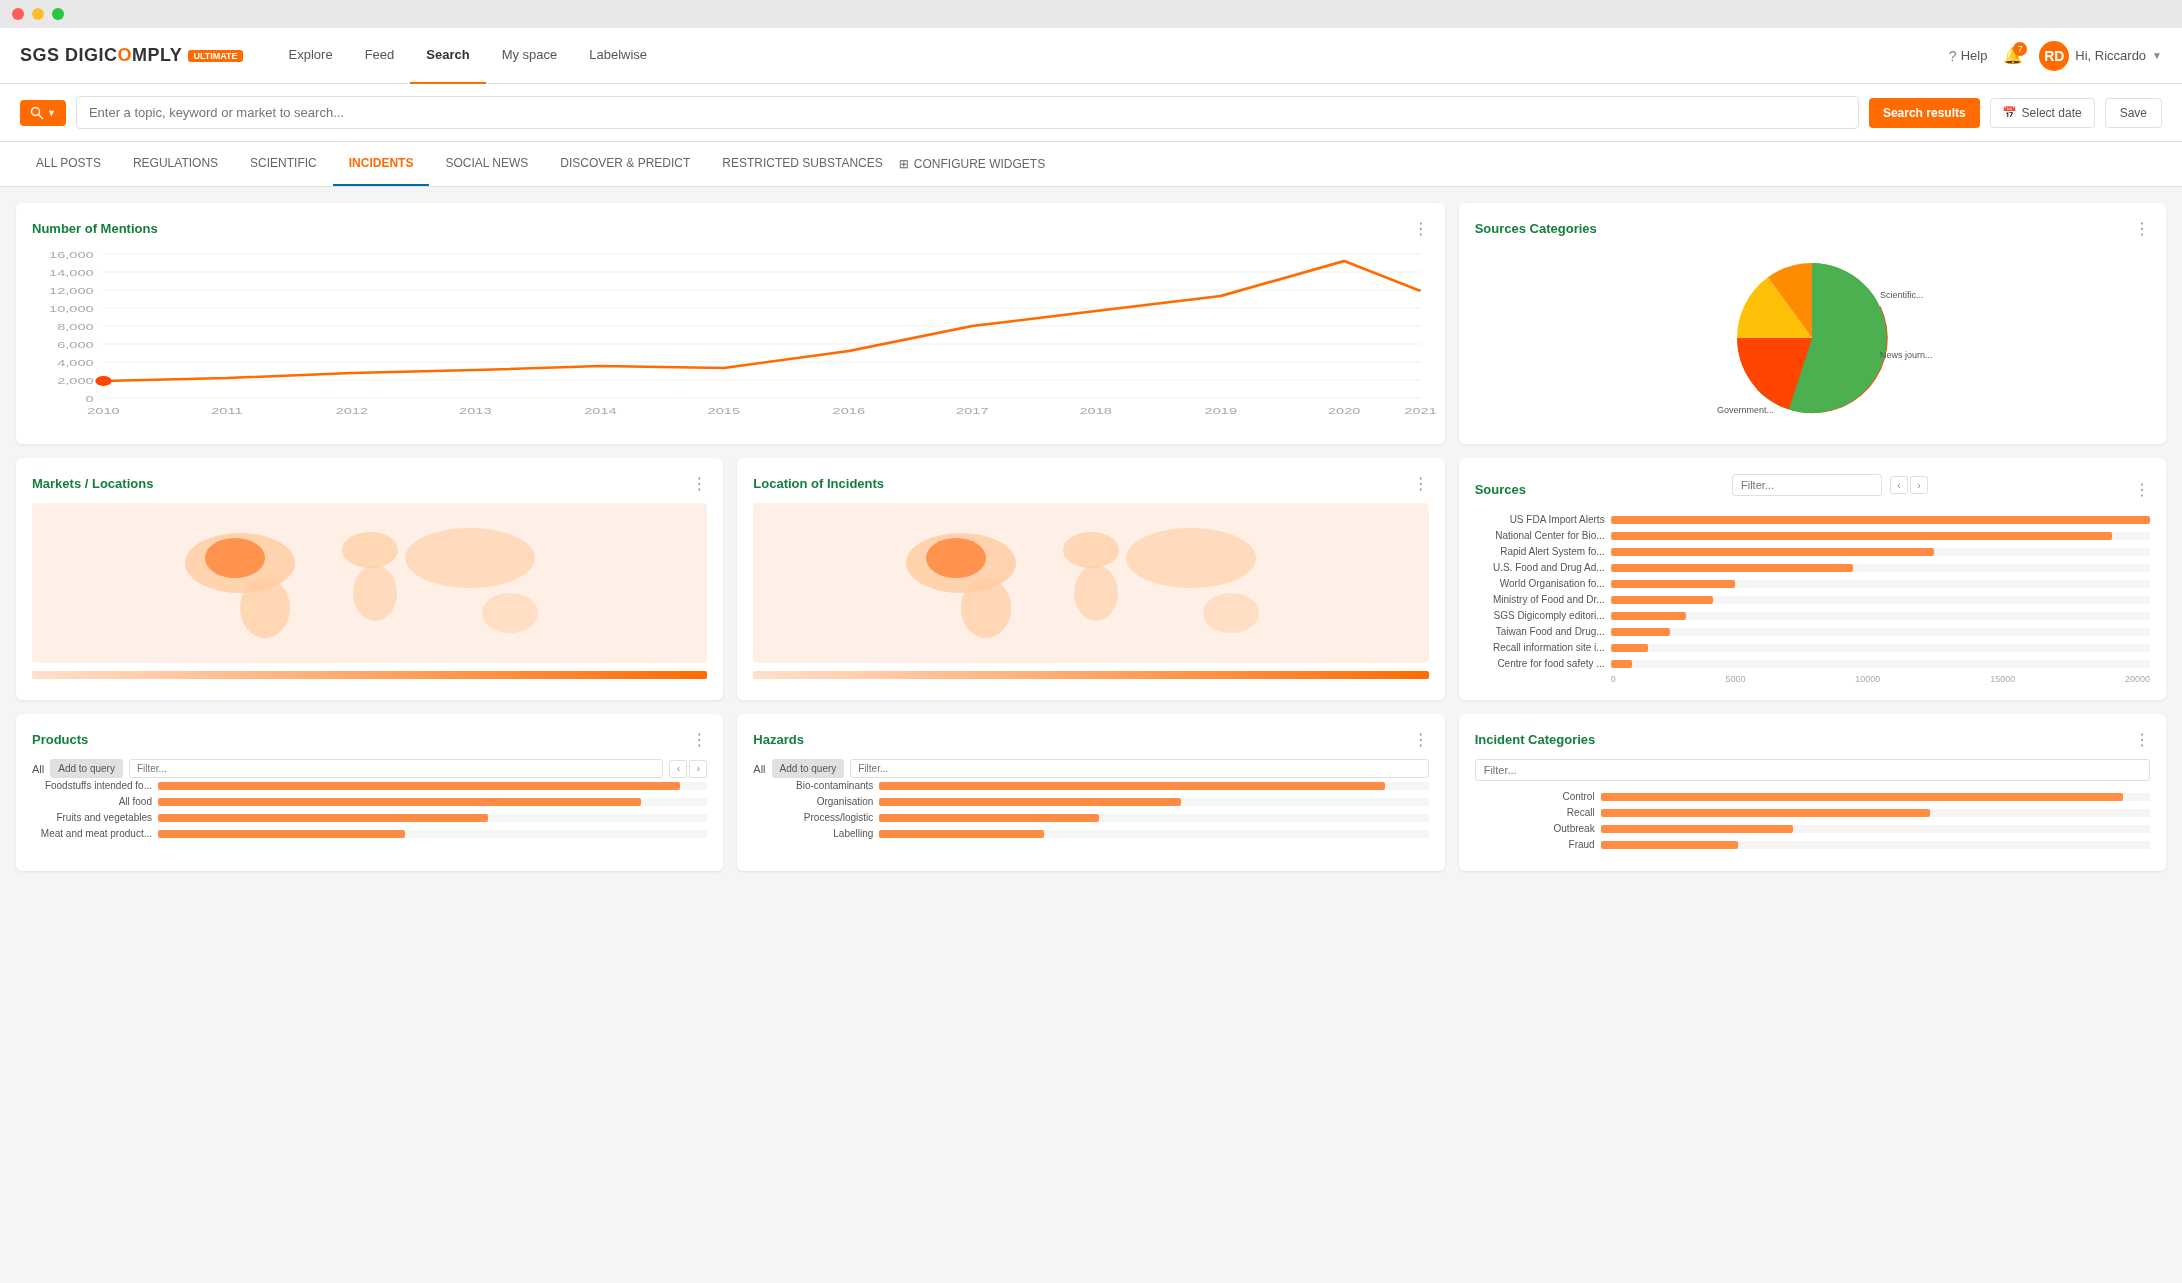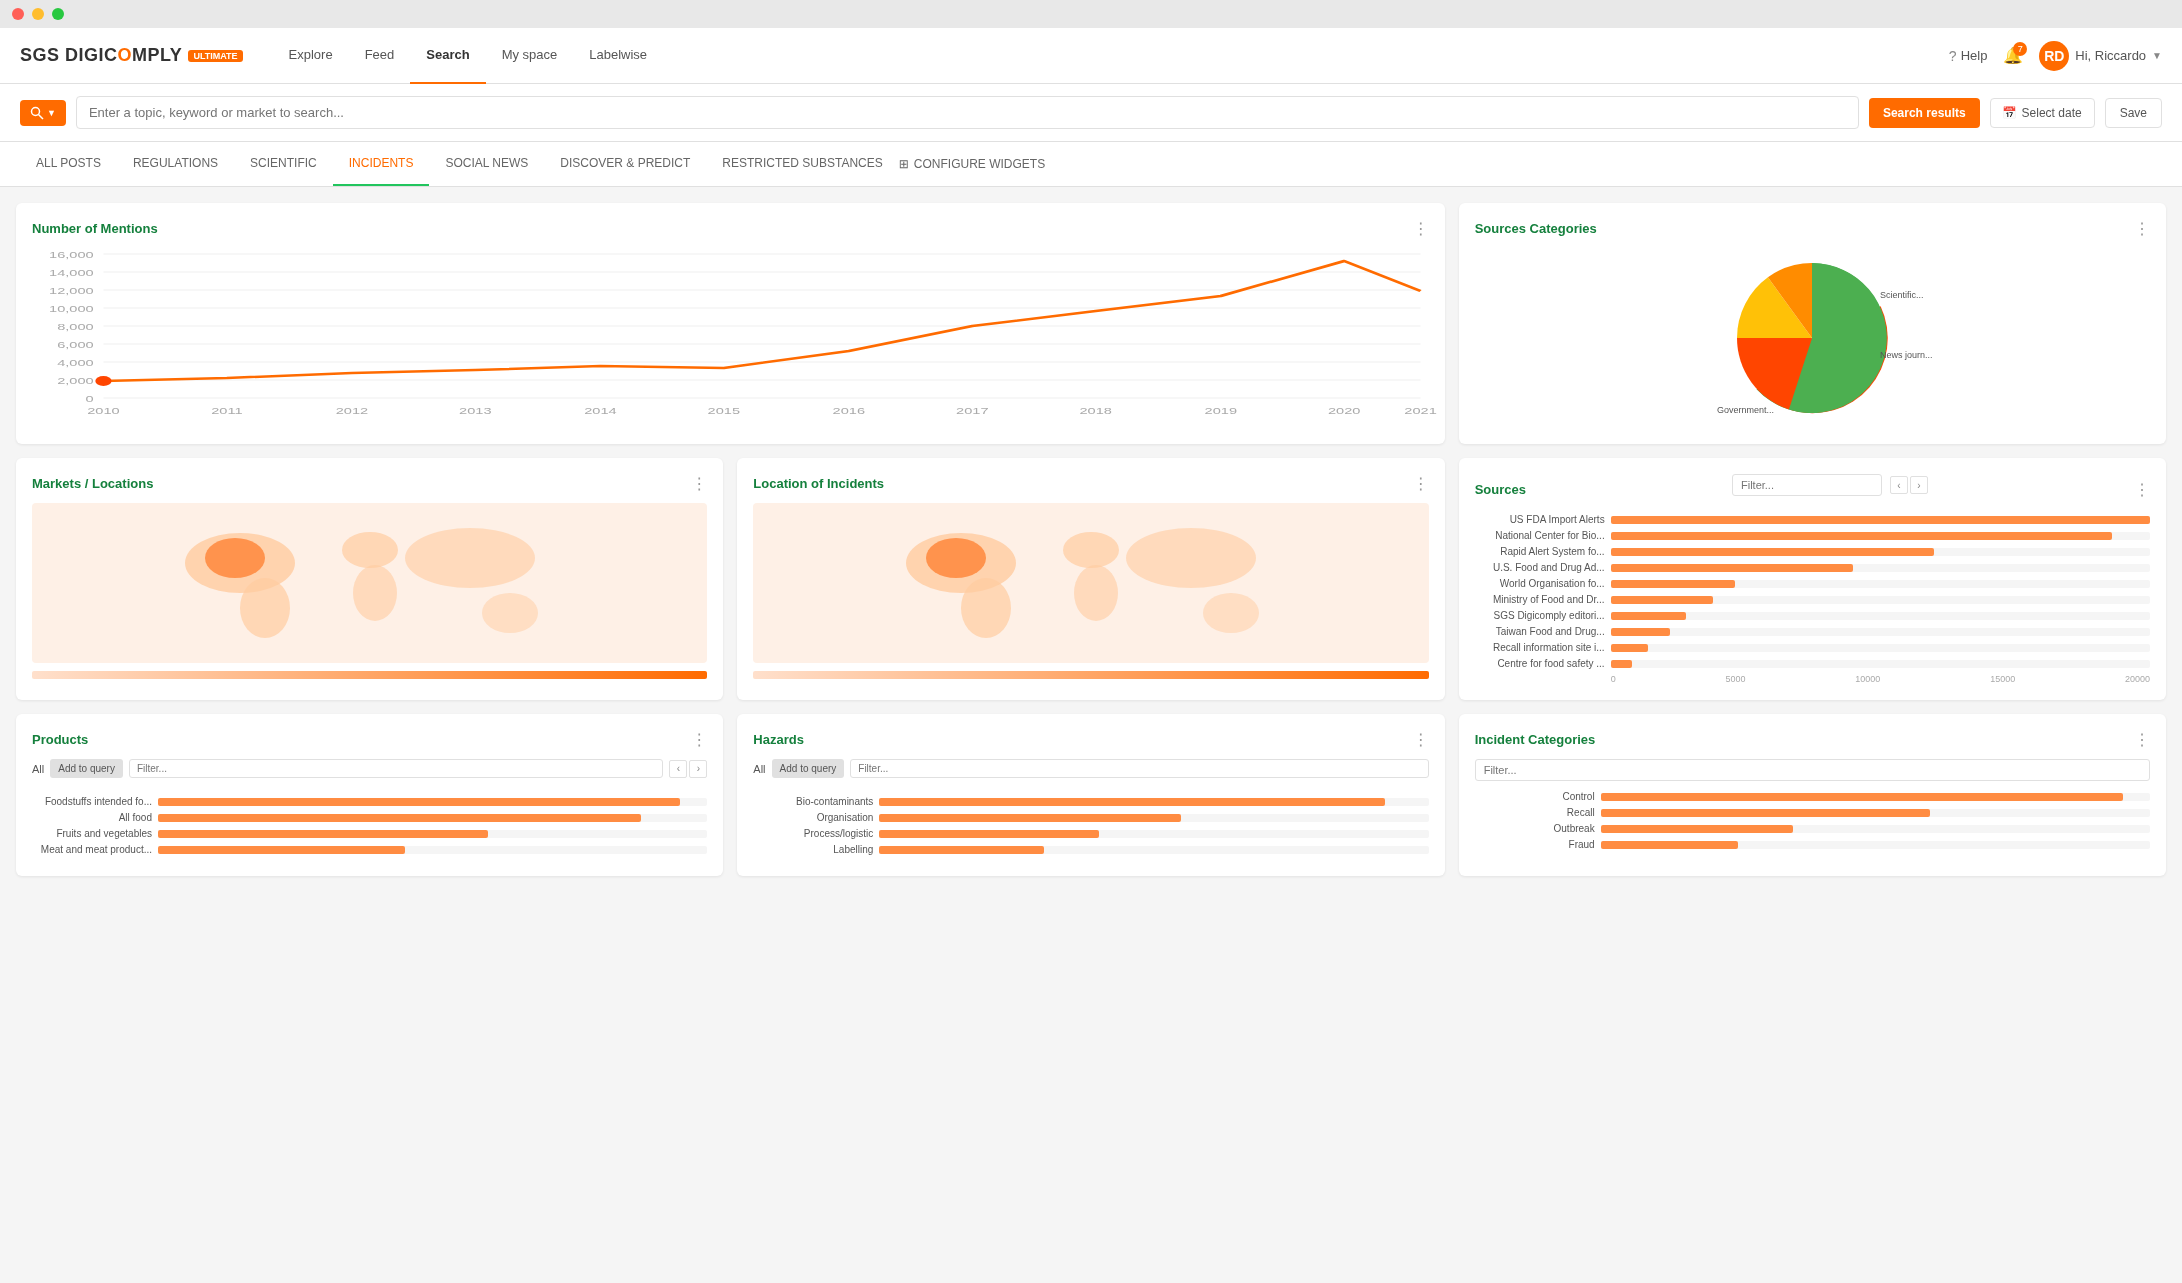--- a/index.html
+++ b/index.html
@@ -33,21 +33,21 @@
     .search-icon-btn { background: #ff6b00; color: white; border: none; border-radius: 4px; padding: 6px 10px; cursor: pointer; font-size: 16px; display: flex; align-items: center; }
     .search-input { flex: 1; border: 1px solid #e0e0e0; border-radius: 4px; padding: 8px 12px; font-size: 13px; color: #999; outline: none; }
     .search-results-btn { background: #ff6b00; color: white; border: none; border-radius: 4px; padding: 8px 14px; font-size: 12px; font-weight: 600; cursor: pointer; white-space: nowrap; }
     .select-date-btn { display: flex; align-items: center; gap: 4px; border: 1px solid #e0e0e0; border-radius: 4px; padding: 7px 12px; font-size: 12px; color: #555; cursor: pointer; background: white; }
     .save-btn { border: 1px solid #e0e0e0; border-radius: 4px; padding: 7px 14px; font-size: 12px; color: #555; cursor: pointer; background: white; }
 
     
     .tabs-row { background: white; border-bottom: 1px solid #e0e0e0; padding: 0 20px; display: flex; align-items: center; justify-content: flex-start; }
     .tabs { display: flex; }
     .tab { padding: 14px 16px; font-size: 12px; color: #666; cursor: pointer; border-bottom: 2px solid transparent; font-weight: 500; }
-    .tab.active { color: #ff6b00; border-bottom: 2px solid #22c55e; font-weight: 400; }
+    .tab.active { color: #ff6b00; border-bottom: 2px solid #0369a1; font-weight: 700; }
     .configure-widgets { display: flex; align-items: center; gap: 5px; font-size: 12px; color: #666; cursor: pointer; padding: 14px 0; }
 
     
     .main { padding: 16px; display: grid; grid-template-columns: 1fr 1fr 1fr; gap: 14px; }
 
     
     .card { background: white; border-radius: 6px; box-shadow: 0 1px 3px rgba(0,0,0,0.08); padding: 16px; }
     .card-header { display: flex; justify-content: space-between; align-items: center; margin-bottom: 10px; }
     .card-title { font-size: 13px; font-weight: 600; color: #15803d; }
     .card-menu { color: #999; cursor: pointer; font-size: 16px; }
@@ -72,21 +72,21 @@
 
     
     .sources-filter { border: 1px solid #e0e0e0; border-radius: 3px; padding: 4px 8px; font-size: 11px; width: 150px; color: #999; }
     .source-row { display: flex; align-items: center; margin-bottom: 5px; gap: 6px; }
     .source-label { font-size: 10px; color: #555; width: 130px; text-align: right; flex-shrink: 0; white-space: nowrap; overflow: hidden; text-overflow: ellipsis; }
     .source-bar-wrap { flex: 1; height: 8px; background: #f5f5f5; border-radius: 2px; }
     .source-bar { height: 100%; background: #ff8c42; border-radius: 2px; }
     .source-axis { display: flex; justify-content: space-between; font-size: 9px; color: #aaa; margin-top: 2px; padding-left: 136px; }
 
     
-    .filter-row { display: flex; align-items: center; gap: 6px; margin-bottom: 18px; }
+    .filter-row { display: flex; align-items: center; gap: 6px; margin-bottom: 2px; }
     .all-label { font-size: 11px; color: #555; }
     .add-query-btn { background: #e0e0e0; border: none; border-radius: 3px; padding: 4px 8px; font-size: 10px; color: #555; cursor: pointer; }
     .filter-input { border: 1px solid #e0e0e0; border-radius: 3px; padding: 3px 7px; font-size: 10px; color: #999; flex: 1; }
     .nav-arrows { display: flex; gap: 2px; }
     .nav-arrow { width: 18px; height: 18px; border: 1px solid #e0e0e0; border-radius: 2px; display: flex; align-items: center; justify-content: center; font-size: 10px; cursor: pointer; color: #888; background: white; }
     .bar-row { display: flex; align-items: center; margin-bottom: 5px; gap: 6px; }
     .bar-label { font-size: 10px; color: #555; width: 120px; text-align: right; flex-shrink: 0; white-space: nowrap; overflow: hidden; text-overflow: ellipsis; }
     .bar-wrap { flex: 1; height: 8px; background: #f5f5f5; border-radius: 2px; }
     .bar-fill { height: 100%; background: #ff8c42; border-radius: 2px; }
 

